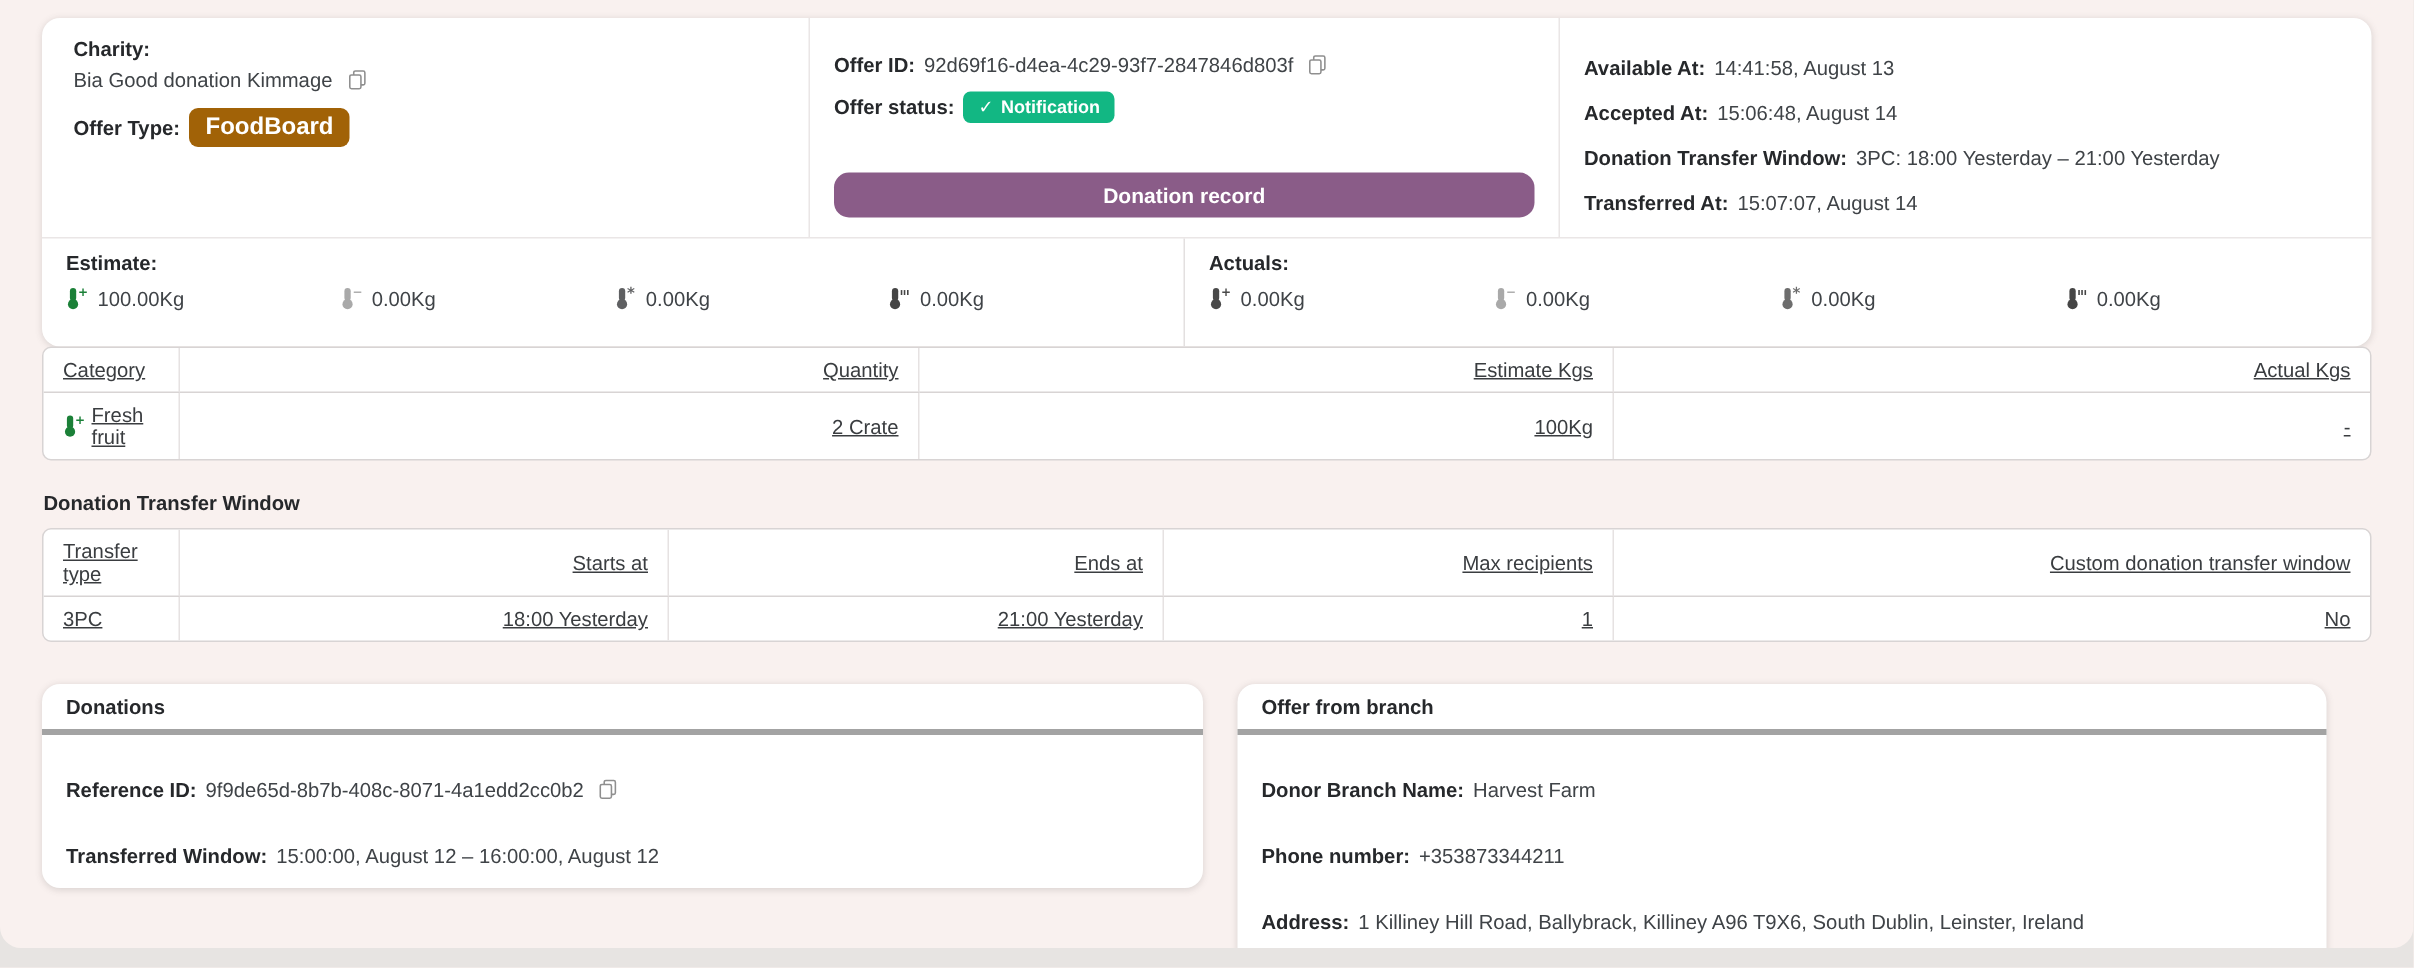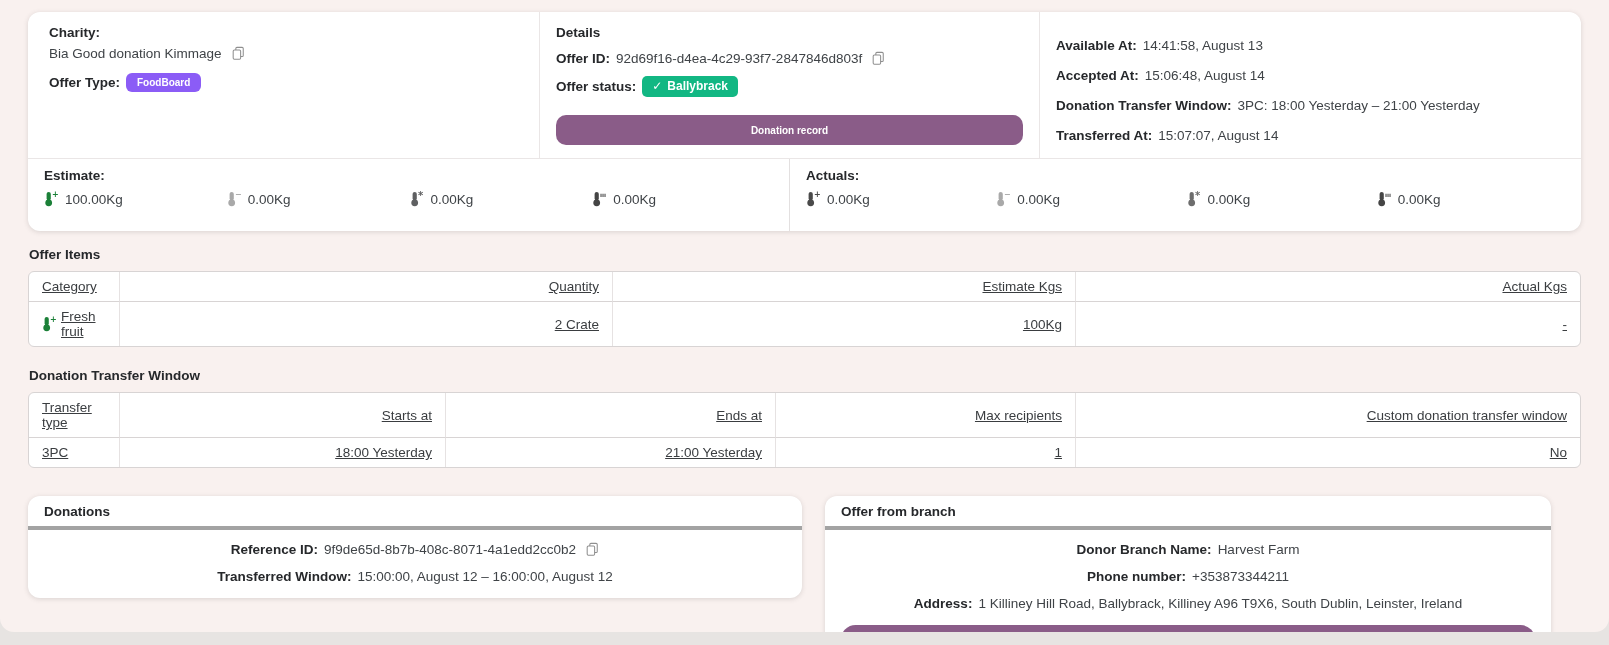--- a/index.html
+++ b/index.html
@@ -27,31 +27,31 @@
   .hcol { padding:13px 16px; }
   .hcol-charity { width:512px; border-right:1px solid #eae6e6;padding-left:21px; }
   .hcol-details { width:500px; border-right:1px solid #eae6e6; display:flex; flex-direction:column; }
   .hcol-timeline { flex:1; }
   .label { font-weight:bold; color:#26282b; }
   .value { color:#3f4347; }
   .row-line { margin-top:8px; display:flex; align-items:center; gap:6px; min-height:20px; }
   .tl-row { margin-top:10px; }
   .copy-btn { background:none; border:none; padding:0 0 0 3px; cursor:pointer; display:inline-flex; align-items:center; }
   .badge-foodboard {
-    background:#8b5cf6; color:#fff; font-size:10px; font-weight:bold;
+    background:#a16207; color:#fff; font-size:16px; font-weight:bold;
     padding:4px 11px; border-radius:6px; display:inline-block;
   }
   .badge-status {
     background:#12b783; color:#fff; font-size:12px; font-weight:bold;
     padding:3px 10px 4px; border-radius:5px; display:inline-flex; align-items:center; gap:5px;
   }
   .btn-donation {
     margin-top:auto; width:100%; height:30px;
     background:#8a5c88; border:none; border-radius:10px;
-    color:#fff; font-weight:bold; font-size:10px; font-family:inherit; cursor:pointer;
+    color:#fff; font-weight:bold; font-size:14px; font-family:inherit; cursor:pointer;
   }
   .summary-row { display:flex; border-top:1px solid #eae6e6; }
   .summary-half { padding:9px 0 24px 16px; }
   .summary-est { width:762px; border-right:1px solid #e3e0e0; }
   .summary-act { flex:1; }
   .summary-items { display:flex; margin-top:8px; padding-right:14px; }
   .summary-item { flex:1; display:flex; align-items:center; gap:8px; color:#3f4347; }
   svg.thermo { overflow:visible; flex:none; }
   svg text { font-family:"DejaVu Sans",sans-serif; }
   
@@ -63,21 +63,21 @@
   }
   th,td { padding:7px 13px; border-right:1px solid #e6e2e2; text-align:right; font-weight:normal; height:17px;text-decoration:underline; }
   th { border-bottom:1px solid #d8d4d4; }
   th:first-child, td:first-child { text-align:left; }
   th:last-child, td:last-child { border-right:none; }
   .cat-cell { display:flex; align-items:center; gap:6px; }
   
   .bottom { display:flex; gap:23px; margin-top:28px; align-items:flex-start; }
   .card-title { padding:8px 16px 7px; font-weight:bold; border-bottom:4px solid #a3a3a3; color:#26282b; }
   .card-body { padding:2px 16px 12px; }
-  .card-body .row-line { margin-top:8px; min-height:19px;justify-content:center; }
+  .card-body .row-line { margin-top:25px; min-height:19px; }
   .donations-card { width:774px; }
   .branch-card { width:726px; padding-bottom:1px; }
   .btn-map {
     margin:12px 0 13px; width:100%; height:29px;
     background:#8a5c88; border:none; border-radius:15px;
     color:#fff; font-weight:bold; font-size:13.5px; font-family:inherit; cursor:pointer;
     display:flex; align-items:center; justify-content:center; gap:7px;
   }
 </style>
 </head>
@@ -99,36 +99,35 @@
             </svg>
           </button>
         </div>
         <div class="row-line" style="margin-top:9px">
           <span class="label">Offer Type:</span>
           <span class="badge-foodboard">FoodBoard</span>
         </div>
       </div>
 
       <div class="hcol hcol-details">
-        <div class="label">Details</div>
         <div class="row-line">
           <span class="label">Offer ID:</span>
           <span class="value">92d69f16-d4ea-4c29-93f7-2847846d803f</span>
           <button class="copy-btn">
             <svg width="14" height="15" viewBox="0 0 16 17" fill="none" stroke="#8f8f8f" stroke-width="1.2">
               <rect x="5.5" y="1.5" width="8.5" height="10.5" rx="1.3"></rect>
               <rect x="2.5" y="4.5" width="8.5" height="10.5" rx="1.3" fill="#ffffff"></rect>
             </svg>
           </button>
         </div>
         <div class="row-line">
           <span class="label">Offer status:</span>
           <span class="badge-status">
             <span>✓</span>
-            <span>Ballybrack</span>
+            <span>Notification</span>
           </span>
         </div>
         <button class="btn-donation">Donation record</button>
       </div>
 
       <div class="hcol hcol-timeline">
         <div class="row-line tl-row">
           <span class="label">Available At:</span>
           <span class="value">14:41:58, August 13</span>
         </div>
@@ -235,21 +234,20 @@
                 <text x="8" y="5.8" font-size="6" font-weight="bold">ııı</text>
               </g>
             </svg>
             <span>0.00Kg</span>
           </div>
         </div>
       </div>
     </div>
   </div>
 
-  <div class="section-title">Offer Items</div>
   <table>
     <colgroup>
         <col style="width:91px">
         <col style="width:493px">
         <col style="width:463px">
         <col>
       </colgroup>
     <thead>
       <tr>
         <th>Category</th>

